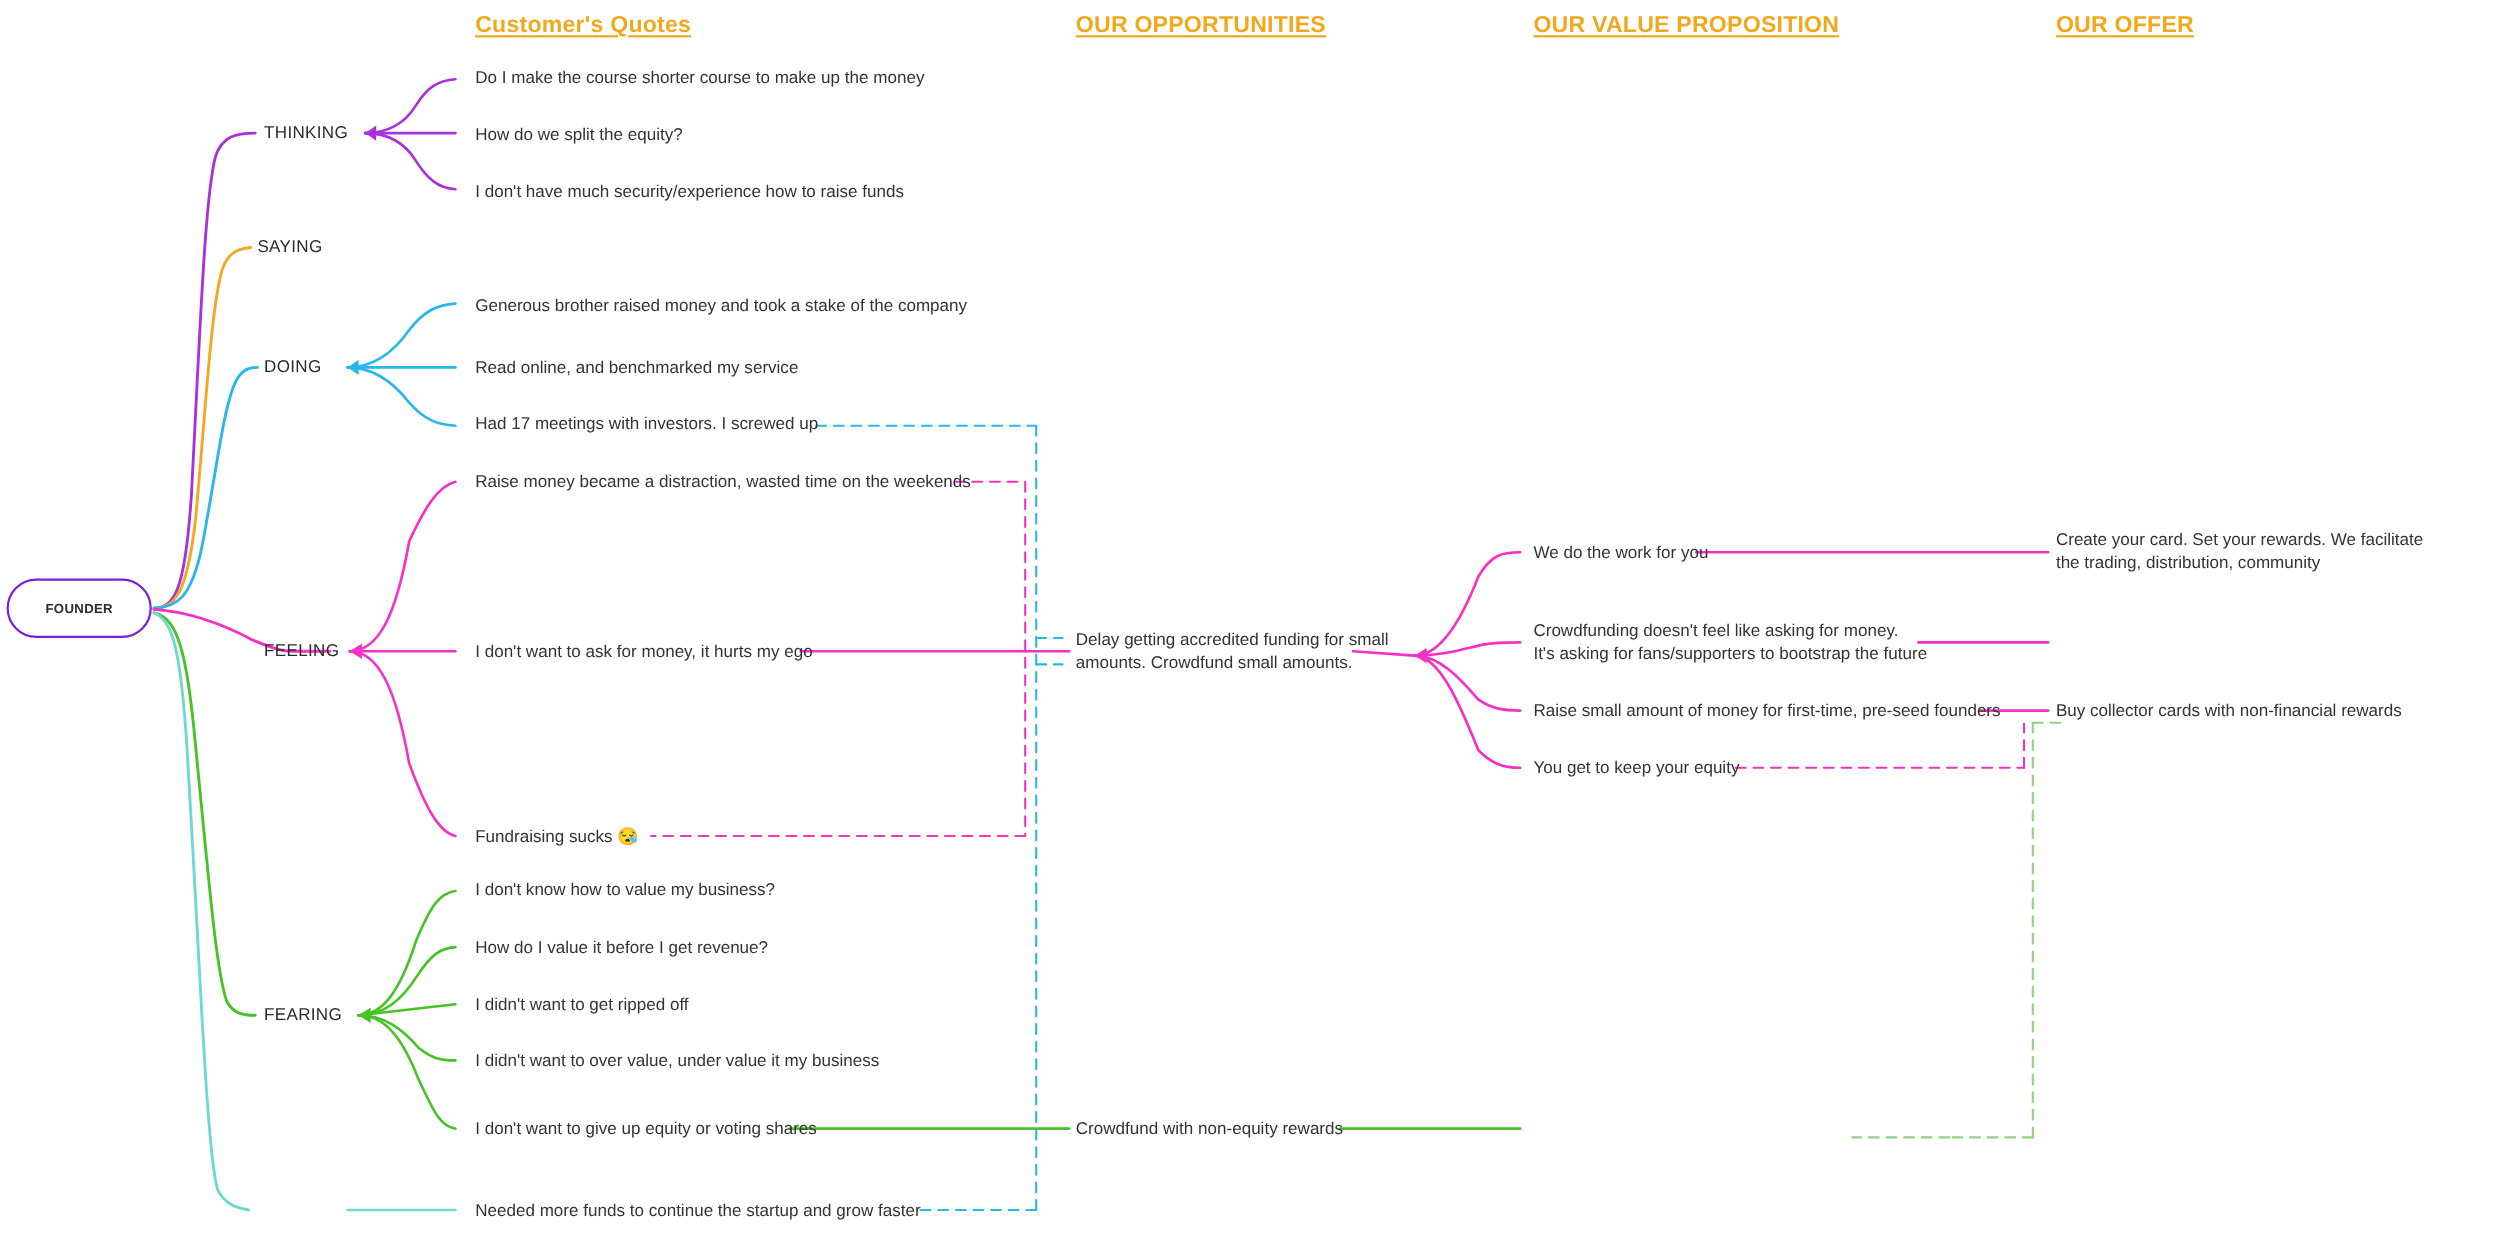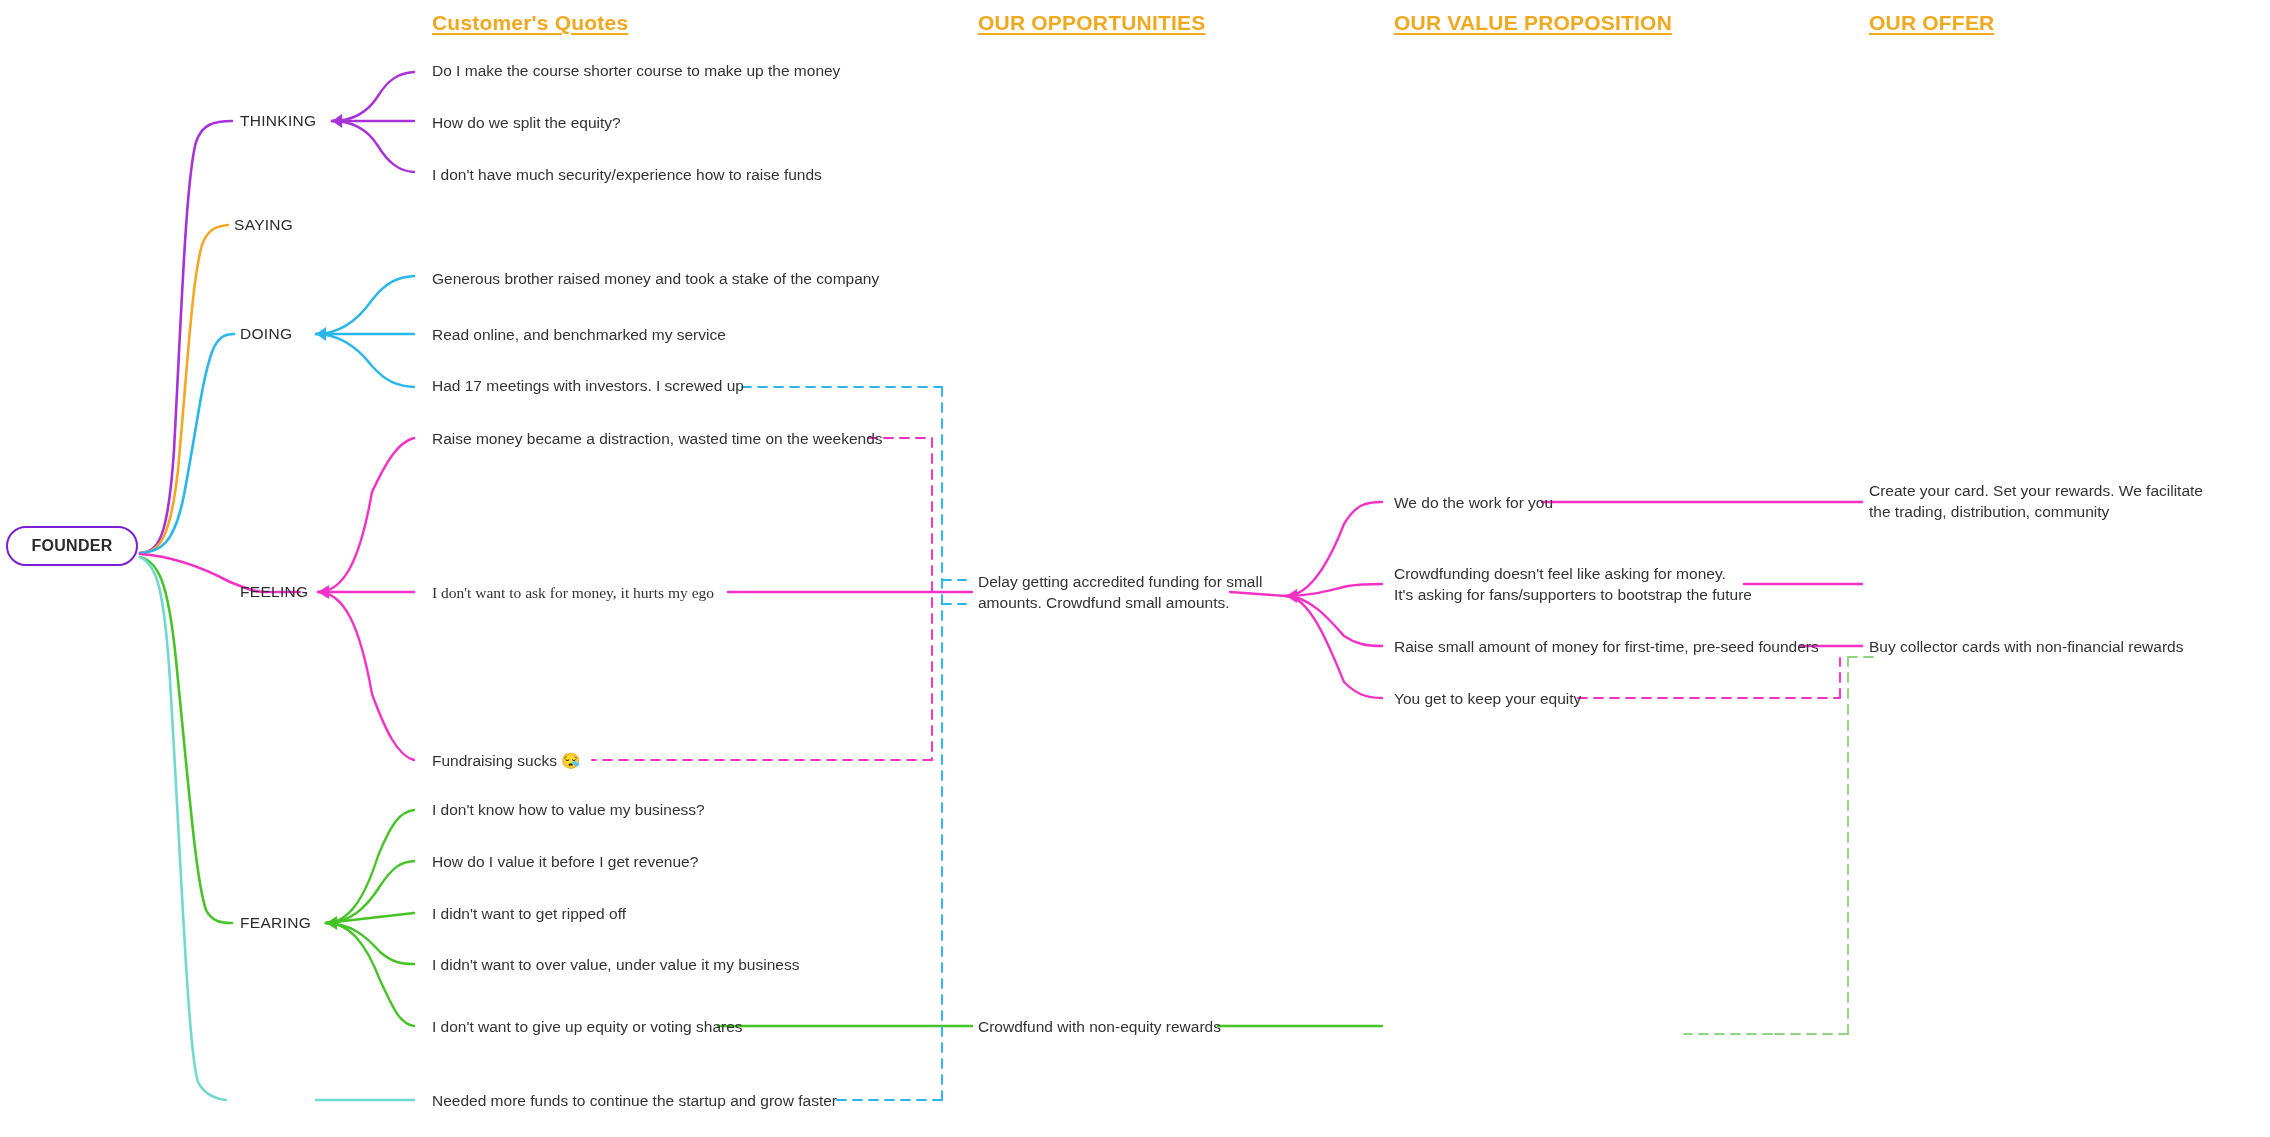--- a/index.html
+++ b/index.html
@@ -28,26 +28,26 @@
     font-weight: bold;
     font-size: 21px;
     letter-spacing: 0.2px;
     text-decoration: underline;
     text-underline-offset: 3px;
     white-space: nowrap;
   }
   .root-node {
     position: absolute;
     left: 6px; top: 526px;
-    width: 132px; height: 40px;
+    width: 132px; height: 54px;
     border: 2.4px solid #7b1fd6;
     border-radius: 27px;
     background: #fff;
     display: flex; align-items: center; justify-content: center;
-    font-weight: bold; font-size: 16px; color: #2b2b2b;
+    font-weight: bold; font-size: 12px; color: #2b2b2b;
     letter-spacing: 0.3px;
   }
   .branch-label {
     position: absolute;
     font-weight: normal;
     font-size: 15.5px;
     color: #2b2b2b;
     letter-spacing: 0.3px;
     white-space: nowrap;
   }
@@ -169,21 +169,21 @@
 
   <div class="quote" style="left:432px; top:61px;">Do I make the course shorter course to make up the money</div>
   <div class="quote" style="left:432px; top:113px;">How do we split the equity?</div>
   <div class="quote" style="left:432px; top:165px;">I don't have much security/experience how to raise funds</div>
 
   <div class="quote" style="left:432px; top:269px;">Generous brother raised money and took a stake of the company</div>
   <div class="quote" style="left:432px; top:325px;">Read online, and benchmarked my service</div>
   <div class="quote" style="left:432px; top:376px;">Had 17 meetings with investors. I screwed up</div>
 
   <div class="quote" style="left:432px; top:429px;">Raise money became a distraction, wasted time on the weekends</div>
-  <div class="quote" style="left:432px; top:583px;font-family:Liberation Serif, serif;">I don't want to ask for money, it hurts my ego</div>
+  <div class="quote" style="left:432px; top:583px;">I don't want to ask for money, it hurts my ego</div>
   <div class="quote" style="left:432px; top:751px;text-align:right;">Fundraising sucks 😪</div>
 
   <div class="quote" style="left:432px; top:800px;">I don't know how to value my business?</div>
   <div class="quote" style="left:432px; top:852px;">How do I value it before I get revenue?</div>
   <div class="quote" style="left:432px; top:904px;">I didn't want to get ripped off</div>
   <div class="quote" style="left:432px; top:955px;">I didn't want to over value, under value it my business</div>
   <div class="quote" style="left:432px; top:1017px;">I don't want to give up equity or voting shares</div>
 
   <div class="quote" style="left:432px; top:1091px;">Needed more funds to continue the startup and grow faster</div>
 

